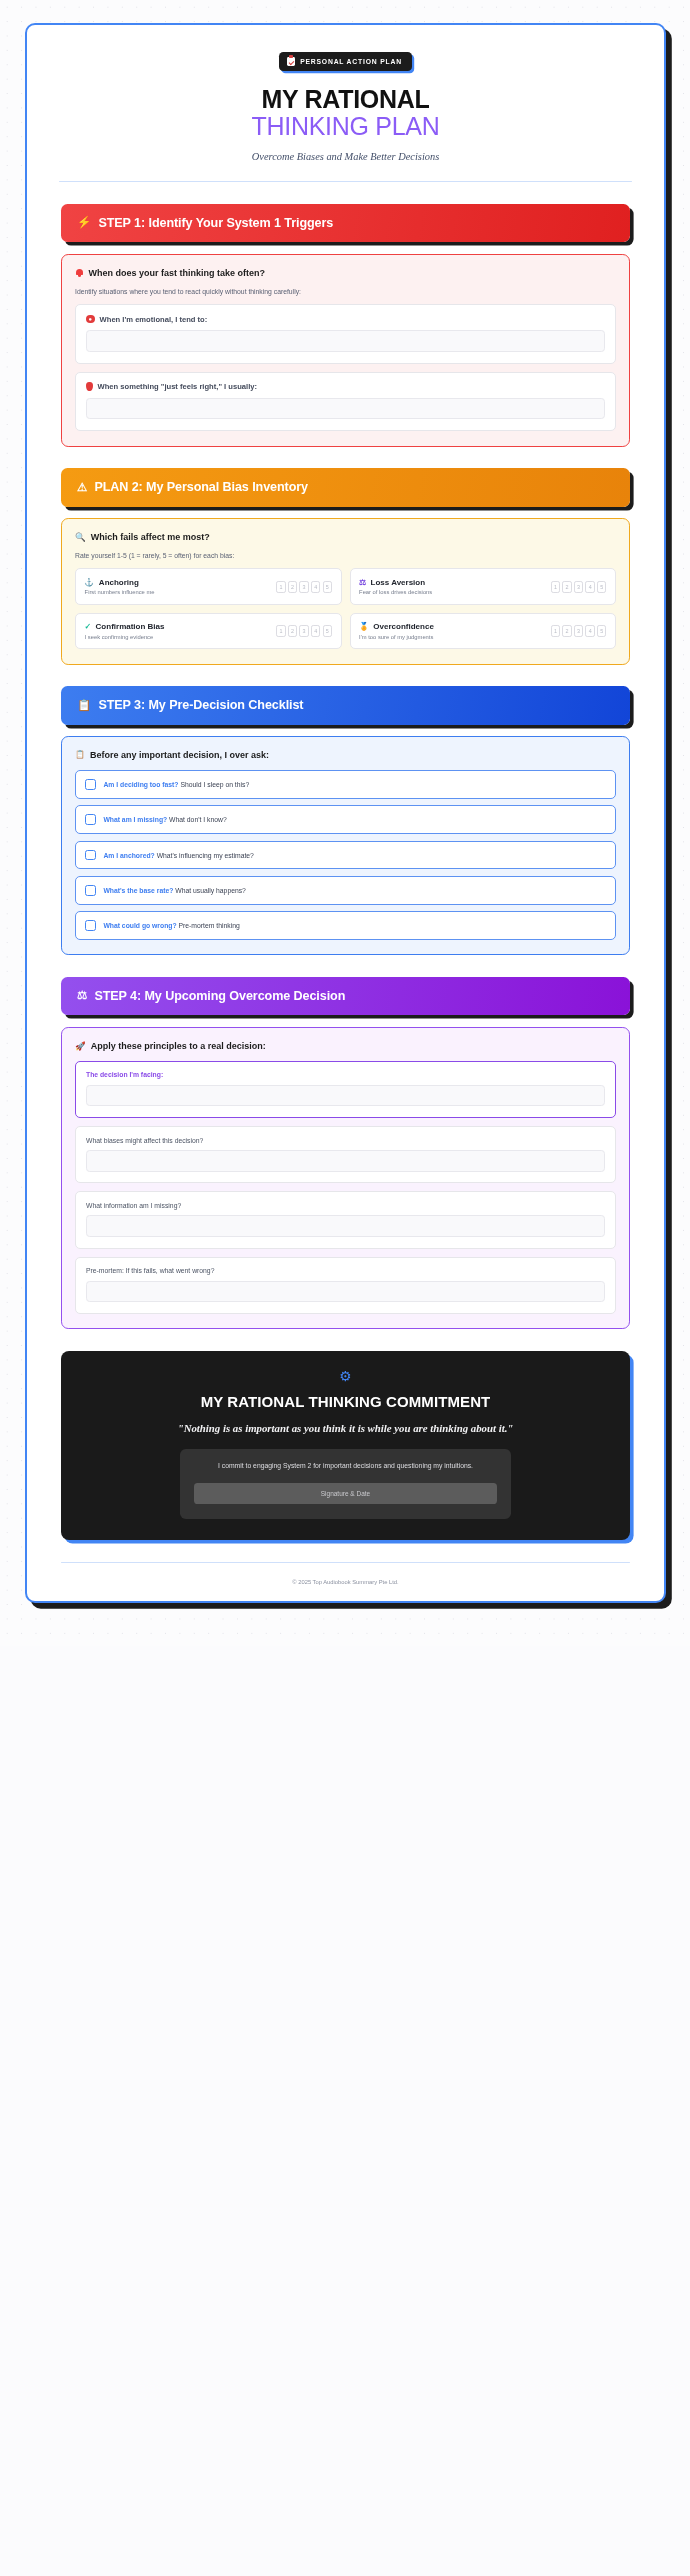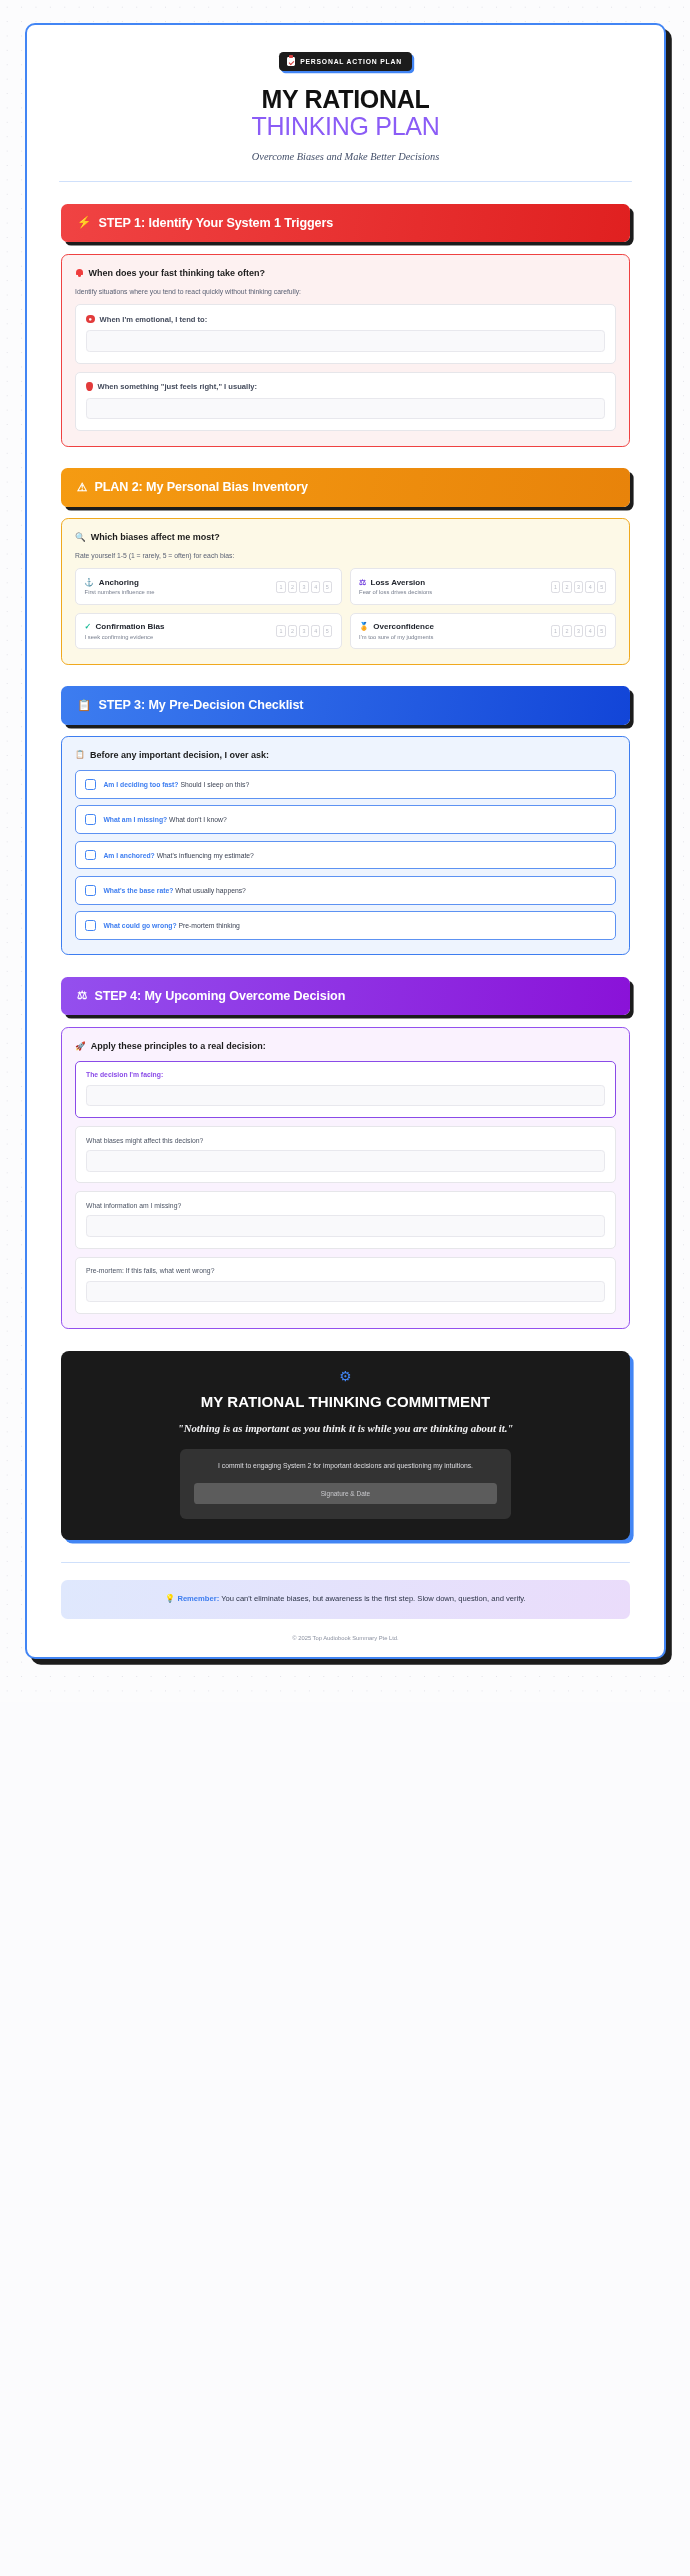--- a/index.html
+++ b/index.html
@@ -442,21 +442,21 @@
     </div>
 
     <div class="section">
       <div class="step-bar bar-orange">
         <span class="sb-icon">⚠</span>
         <span>PLAN 2: My Personal Bias Inventory</span>
       </div>
       <div class="panel panel-orange">
         <div class="panel-head">
           <span class="ic-search">🔍</span>
-          <span>Which biases affect me most?</span>
+          <span>Which fails affect me most?</span>
         </div>
         <div class="panel-sub">Rate yourself 1-5 (1 = rarely, 5 = often) for each bias:</div>
 
         <div class="bias-grid">
 
           <div class="bias-card">
             <div>
               <div class="bias-name">
                 <span class="ic-anchor">⚓</span>
                 <span>Anchoring</span>
@@ -616,20 +616,16 @@
       <div class="commit-quote">"Nothing is as important as you think it is while you are thinking about it."</div>
       <div class="commit-box">
         <div class="commit-text">I commit to engaging System 2 for important decisions and questioning my intuitions.</div>
         <div class="sig-line">Signature &amp; Date</div>
       </div>
     </div>
 
   </div>
 
   <div class="footer-hr"></div>
-  <div class="remember">
-    <span class="ic-bulb">💡</span>
-    <b>Remember:</b><span> You can't eliminate biases, but awareness is the first step. Slow down, question, and verify.</span>
-  </div>
   <div class="copyright">© 2025 Top Audiobook Summary Pte Ltd.</div>
 
 </div>
 
 
 </body></html>

